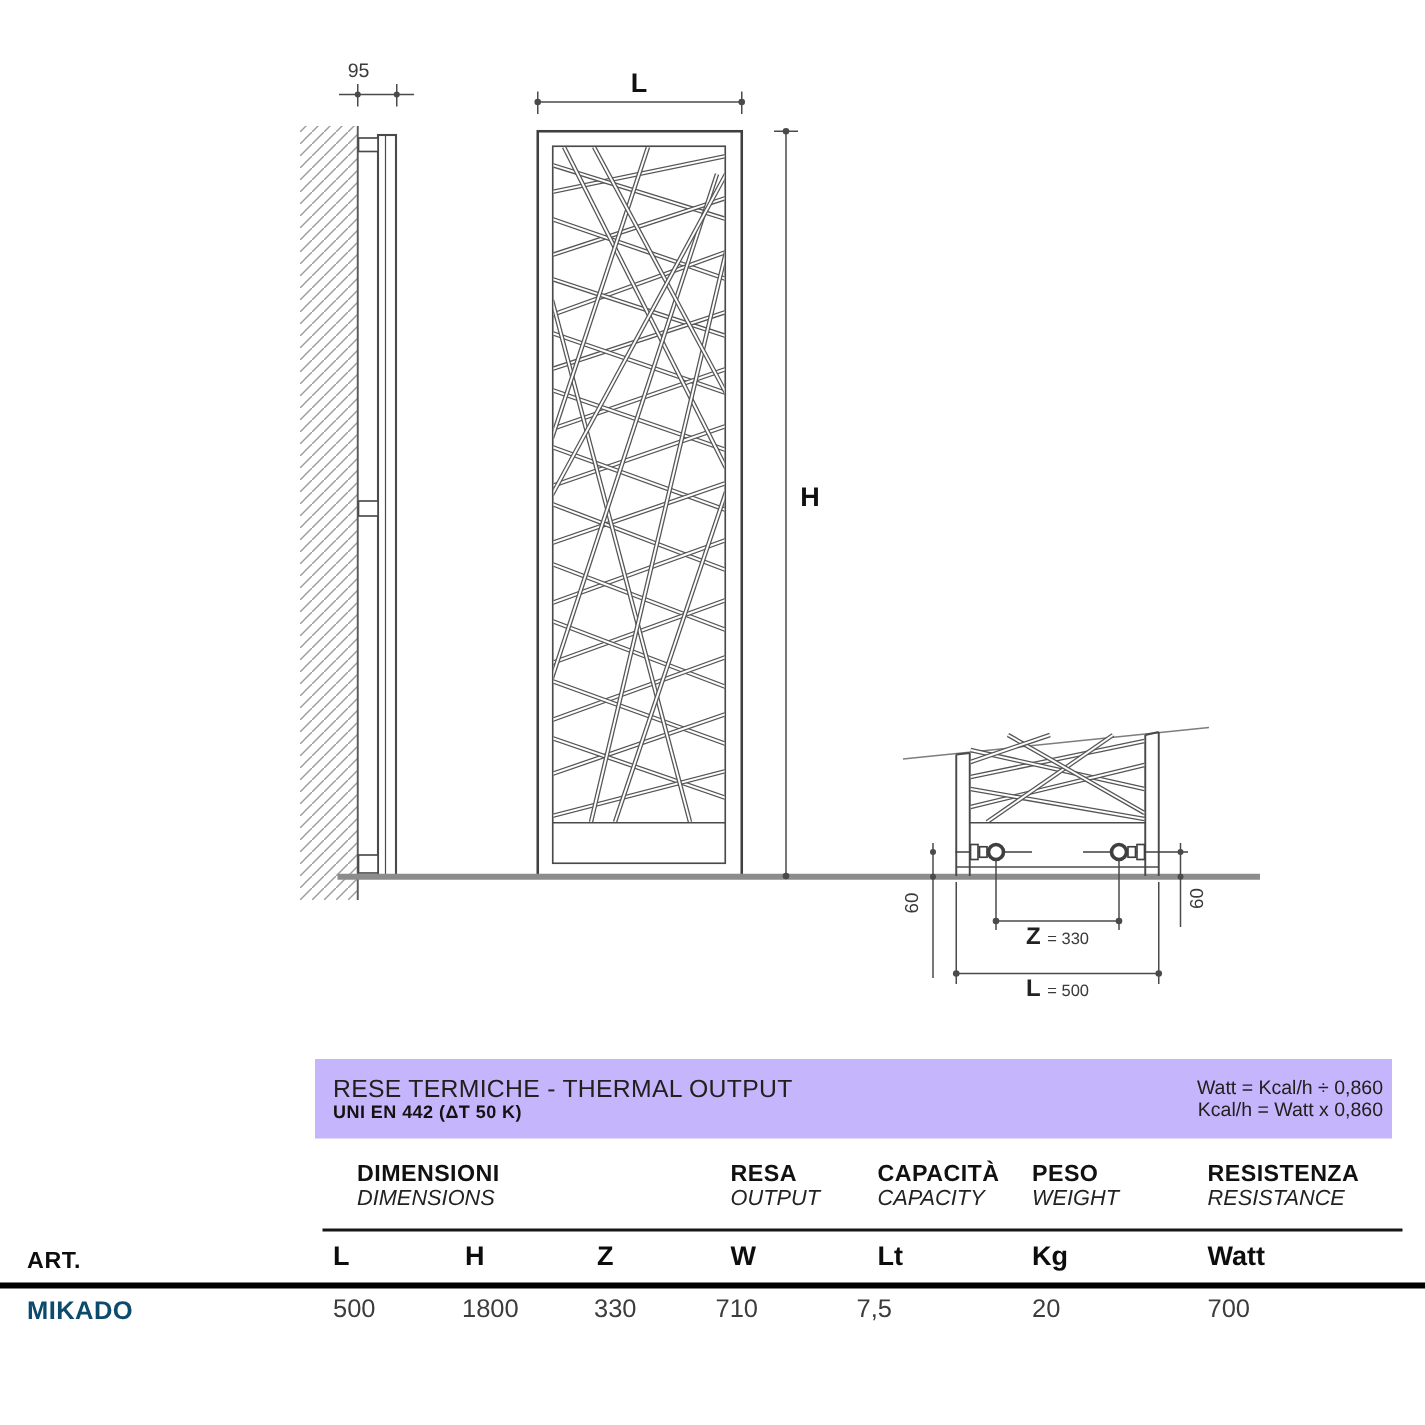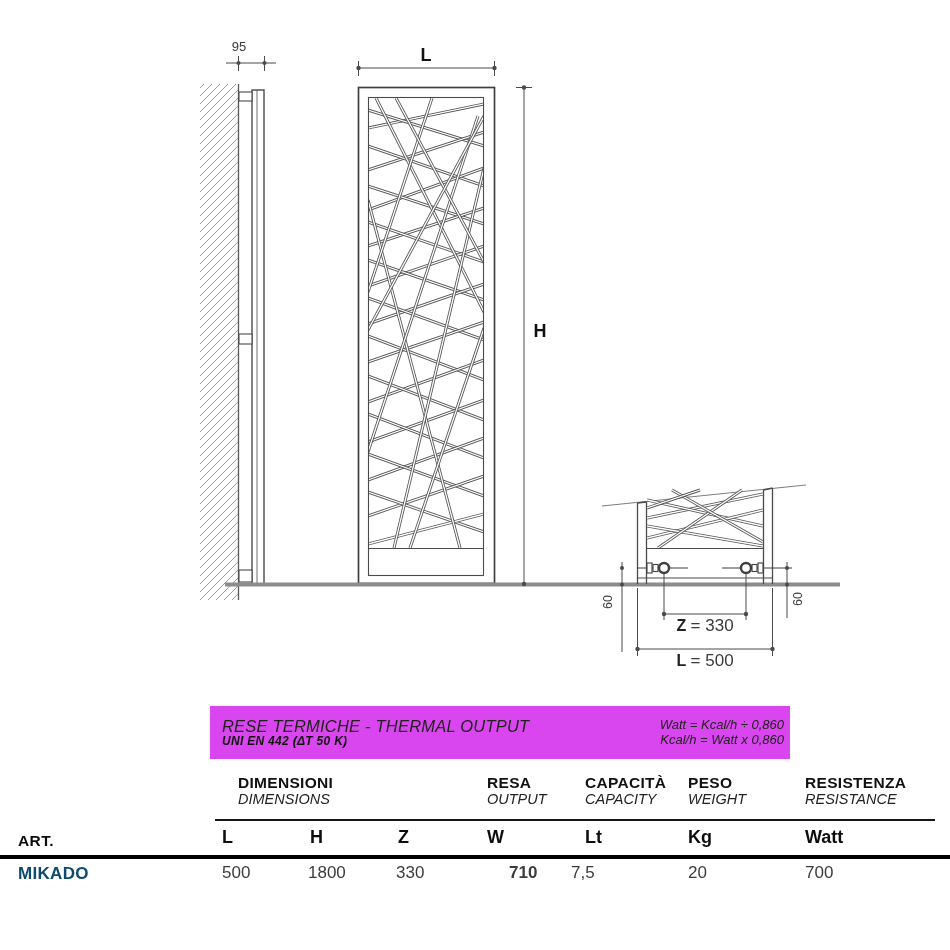--- a/index.html
+++ b/index.html
@@ -8,26 +8,26 @@
     font-family:"Liberation Sans", sans-serif;color:#1d1d1d;
   }
   .abs{position:absolute;}
 
   
   .dim-label{position:absolute;font-size:13px;color:#3a3a3a;text-align:center;}
   .dim-label.rot{transform:rotate(-90deg);transform-origin:center center;}
   .big-dim{position:absolute;font-size:18px;font-weight:bold;color:#111;text-align:center;}
   .combo-dim{position:absolute;text-align:center;color:#222;white-space:nowrap;}
   .combo-dim .sym{font-weight:bold;font-size:16px;}
-  .combo-dim .val{font-size:17px;color:#3a3a3a;}
+  .combo-dim .val{font-size:11px;color:#3a3a3a;}
 
   
-  .band{position:absolute;left:210px;top:706px;width:580px;height:53px;background:#d946ef;
+  .band{position:absolute;left:210px;top:706px;width:718px;height:53px;background:#c4b5fd;
         display:flex;justify-content:space-between;align-items:center;box-sizing:border-box;
-        padding:0 6px 0 12px;font-style:italic;}
+        padding:0 6px 0 12px;}
   .band-left{line-height:1.12;}
   .band-title1{font-size:16.5px;color:#22201c;letter-spacing:.2px;}
   .band-title2{font-size:12px;font-weight:bold;color:#141210;letter-spacing:.3px;}
   .band-right{text-align:right;line-height:1.15;font-size:13px;color:#22201c;}
 
   
   .grp{position:absolute;top:774px;line-height:1.12;}
   .grp .it{font-size:15.5px;font-weight:bold;letter-spacing:.3px;color:#111;}
   .grp .en{font-size:14.5px;font-style:italic;color:#222;}
   .rule-thin{position:absolute;left:215px;top:819px;width:720px;height:2px;background:#161616;}
@@ -282,19 +282,19 @@
     <div class="unit" style="left:688px;">Kg</div>
     <div class="unit" style="left:805px;">Watt</div>
 
     <div class="rule-thick"></div>
 
     <div>
       <div class="rowname">MIKADO</div>
       <div class="cell" style="left:222px;">500</div>
       <div class="cell" style="left:308px;">1800</div>
       <div class="cell" style="left:396px;">330</div>
-      <div class="cell" style="left:509px;font-weight:bold;">710</div>
+      <div class="cell" style="left:477px;">710</div>
       <div class="cell" style="left:571px;">7,5</div>
       <div class="cell" style="left:688px;">20</div>
       <div class="cell" style="left:805px;">700</div>
     </div>
   </div>
 </div>
 
 </body></html>

